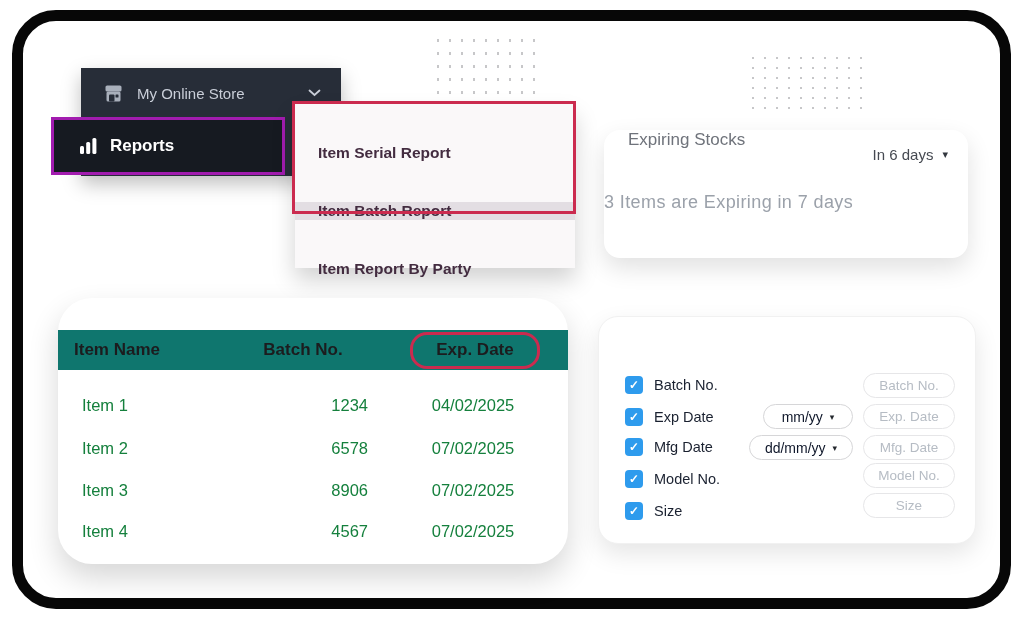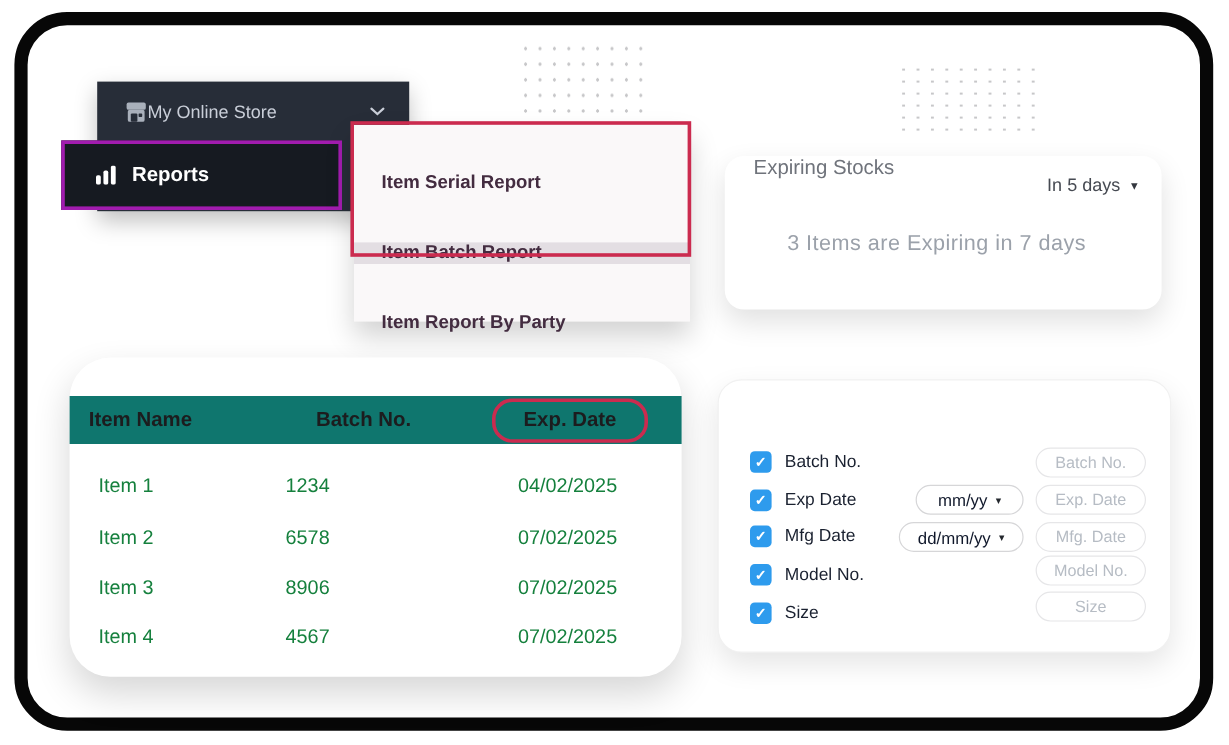--- a/index.html
+++ b/index.html
@@ -14,21 +14,21 @@
   .dots { position:absolute;
           background-image:radial-gradient(#c7c7c9 1.3px, transparent 1.4px); }
   .dots-a { left:432px; top:34px; width:112px; height:60px; background-size:12px 13px; }
   .dots-b { left:747px; top:53px; width:118px; height:58px; background-size:12px 10px; }
 
   
   .sidebar { position:absolute; left:81px; top:68px; width:260px; height:108px;
              background:#272d38; box-shadow:0 8px 18px rgba(0,0,0,.25); }
   .store-row { position:absolute; left:0; top:0; width:100%; height:50px;
                display:flex; align-items:center; padding:0 20px 0 23px; cursor:pointer; }
-  .store-label { color:#c9ced8; font-size:15px; flex:1; }
+  .store-label { color:#c9ced8; font-size:15px; margin-left:14px; flex:1; }
 
   
   .reports-item { position:absolute; left:51px; top:117px; width:234px; height:58px;
                   background:#161a21; border:3px solid #a21caf;
                   display:flex; align-items:center; padding-left:26px; cursor:pointer; }
   .reports-label { color:#ffffff; font-size:17px; font-weight:bold; margin-left:13px; }
 
   
   .menu { position:absolute; left:295px; top:104px; width:280px; height:164px;
           background:#faf8f9; box-shadow:0 12px 22px rgba(0,0,0,.18);
@@ -41,40 +41,40 @@
 
   
   .exp-card { position:absolute; left:604px; top:130px; width:364px; height:128px;
               background:#fff; border-radius:16px;
               box-shadow:0 10px 24px rgba(0,0,0,.12); }
   .exp-title { position:absolute; left:24px; top:0; font-size:17px; color:#6f737b; }
   .exp-filter { position:absolute; right:20px; top:16px; display:flex; align-items:center;
                 cursor:pointer; }
   .exp-filter-label { font-size:15px; color:#464a52; }
   .exp-filter-arrow { font-size:11px; color:#33373e; margin-left:9px; }
-  .exp-message { position:absolute; left:0; right:11px; top:62px; text-align:center;
+  .exp-message { position:absolute; left:0; right:11px; top:62px; 
                  font-size:18px; color:#9ba1aa; letter-spacing:.4px; }
 
   
   .table-card { position:absolute; left:58px; top:298px; width:510px; height:266px;
                 background:#fff; border-radius:34px;
                 box-shadow:0 14px 30px rgba(0,0,0,.16); }
   .thead { position:absolute; left:0; top:32px; width:100%; height:40px; background:#0f766e; }
   .th { position:absolute; top:0; height:40px; line-height:40px; font-size:17px;
         font-weight:bold; color:#1c1c1e; }
   .th-1 { left:16px; }
   .th-2 { left:180px; width:130px; text-align:center; }
   .th-3 { left:352px; width:130px; text-align:center; }
   .red-oval { position:absolute; left:352px; top:34px; width:130px; height:37px;
               border:3px solid #cb2b4f; border-radius:17px; pointer-events:none; }
   .trow { position:absolute; left:0; width:100%; height:42px; }
   .td { position:absolute; top:0; height:42px; line-height:42px; font-size:16.5px;
         color:#15803d; font-weight:500; }
   .td-1 { left:24px; }
-  .td-2 { left:180px; width:130px; text-align:left; }
+  .td-2 { left:180px; width:130px; text-align:right; }
   .td-3 { left:345px; width:140px; text-align:center; }
 
   
   .bt-card { position:absolute; left:598px; top:316px; width:378px; height:228px;
              background:#fff; border-radius:20px; border:1px solid #f1f1f1;
              box-shadow:0 10px 24px rgba(0,0,0,.10); }
   .bt-title { position:absolute; left:28px; top:18px; font-size:19px; font-weight:bold;
               color:#0d0d10; }
   .bt-row { position:absolute; left:26px; height:20px; display:flex; align-items:center; }
   .checkbox { width:18px; height:18px; background:#2e9bed; border-radius:4px;
@@ -141,21 +141,21 @@
   </div>
   <div class="menu-item">
     <span>Item Report By Party</span>
   </div>
 </div>
 <div class="menu-red-box"></div>
 
 <div class="exp-card">
   <span class="exp-title">Expiring Stocks</span>
   <span class="exp-filter">
-    <span class="exp-filter-label">In 5 days</span>
+    <span class="exp-filter-label">In 6 days</span>
     <span class="exp-filter-arrow">▾</span>
   </span>
   <div class="exp-message">3 Items are Expiring in 7 days</div>
 </div>
 
 <div class="table-card">
   <div class="thead">
     <span class="th th-1">Item Name</span>
     <span class="th th-2">Batch No.</span>
     <span class="th th-3">Exp. Date</span>

